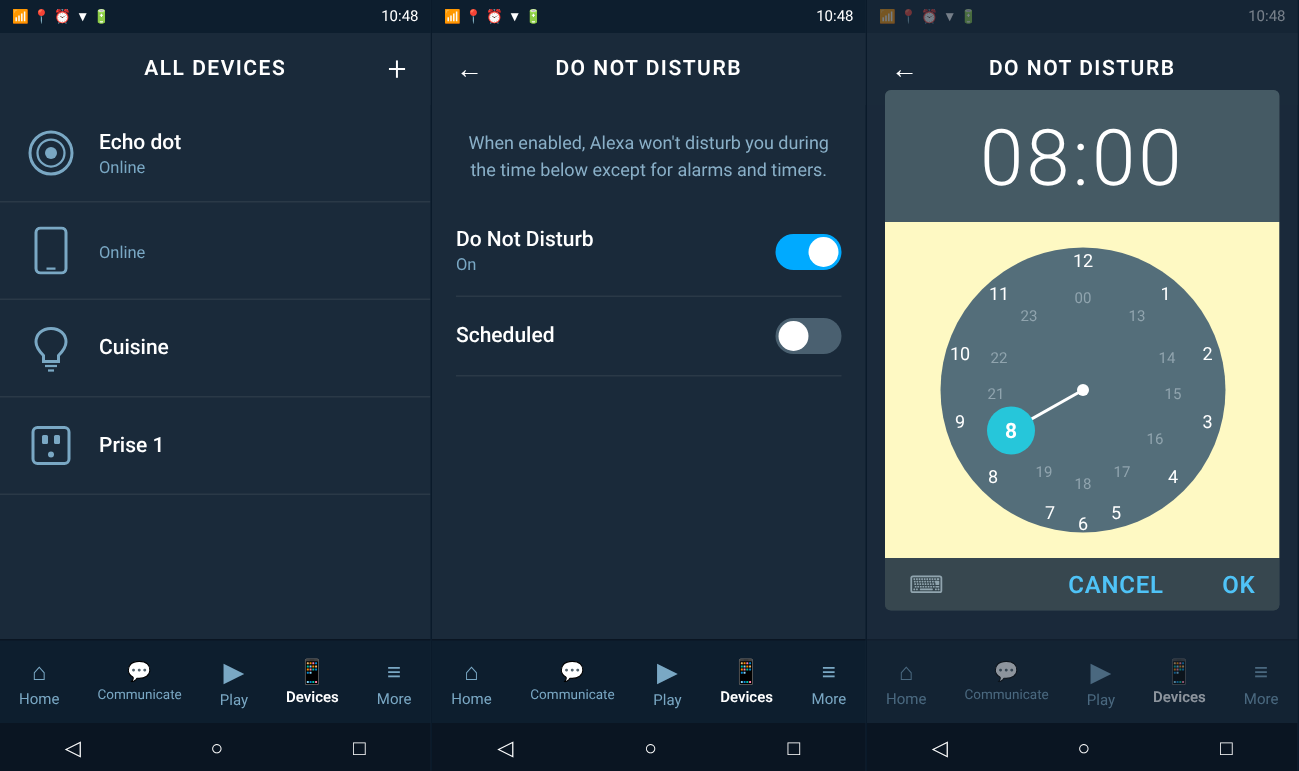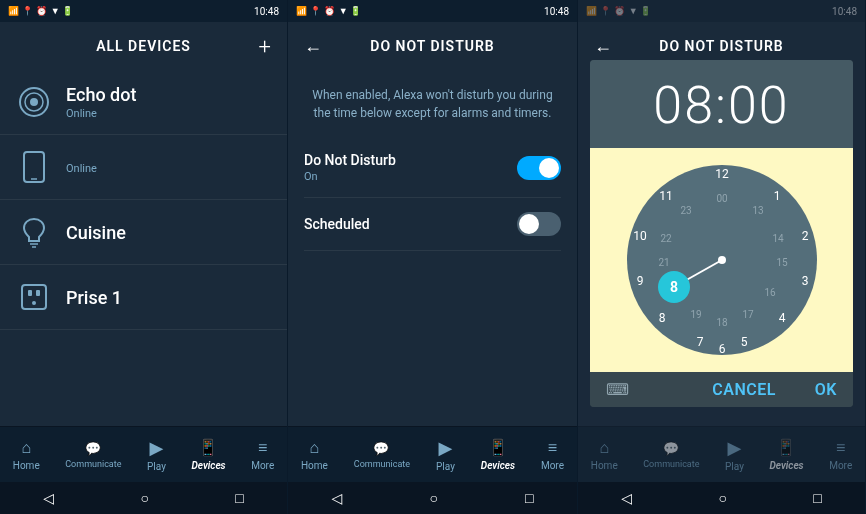--- a/index.html
+++ b/index.html
@@ -90,21 +90,21 @@
       align-items: center;
       justify-content: center;
       flex-shrink: 0;
     }
     .device-info {
       display: flex;
       flex-direction: column;
     }
     .device-name {
       color: #fff;
-      font-size: 18px;
+      font-size: 14px;
       font-weight: 500;
     }
     .device-status {
       color: #7aa8c4;
       font-size: 11px;
       margin-top: 2px;
     }
 
     
     .bottom-nav {
@@ -122,21 +122,20 @@
       gap: 3px;
       cursor: pointer;
       padding: 4px 8px;
     }
     .nav-label {
       font-size: 10px;
       color: #7aa8c4;
     }
     .nav-label.active {
       color: #fff;
-      font-style: italic;
     }
     .nav-icon {
       font-size: 16px;
       color: #7aa8c4;
     }
     .nav-icon.active {
       color: #fff;
     }
 
     

